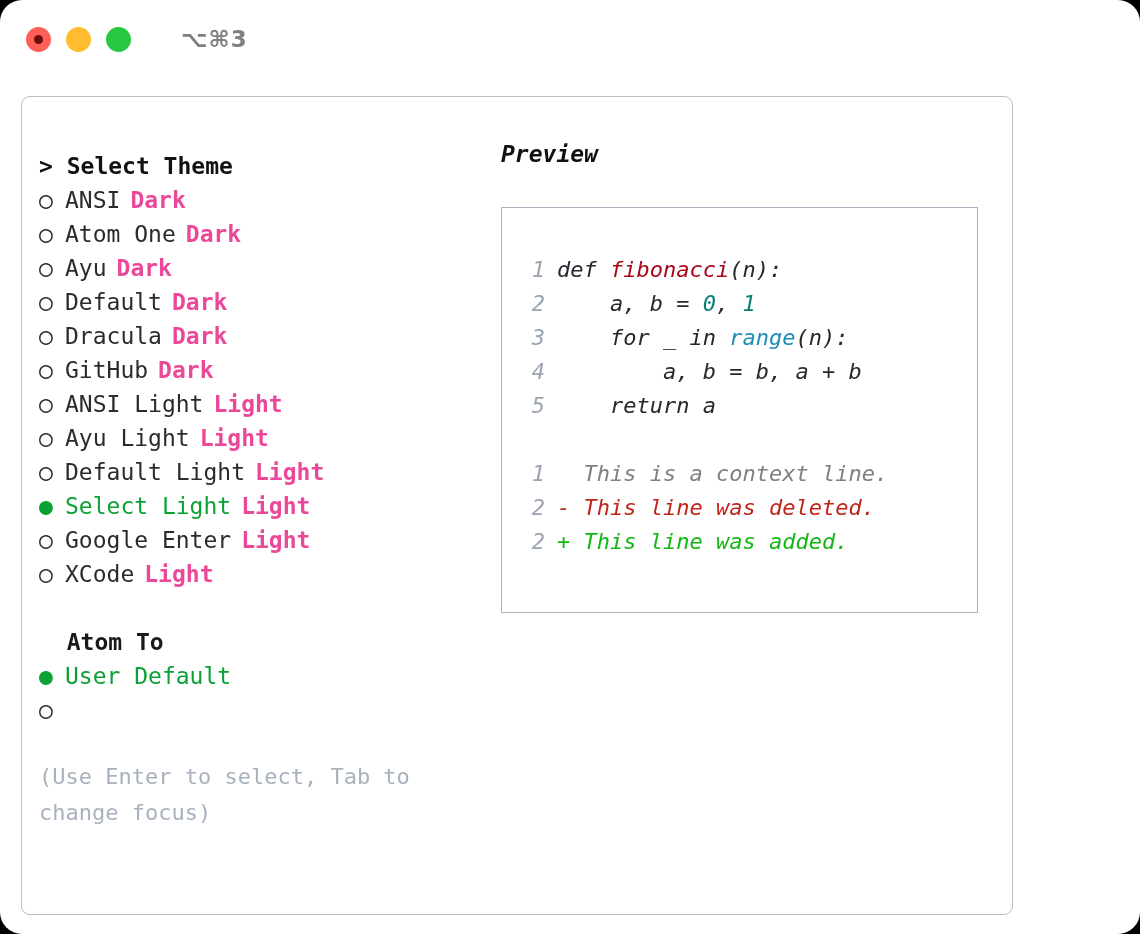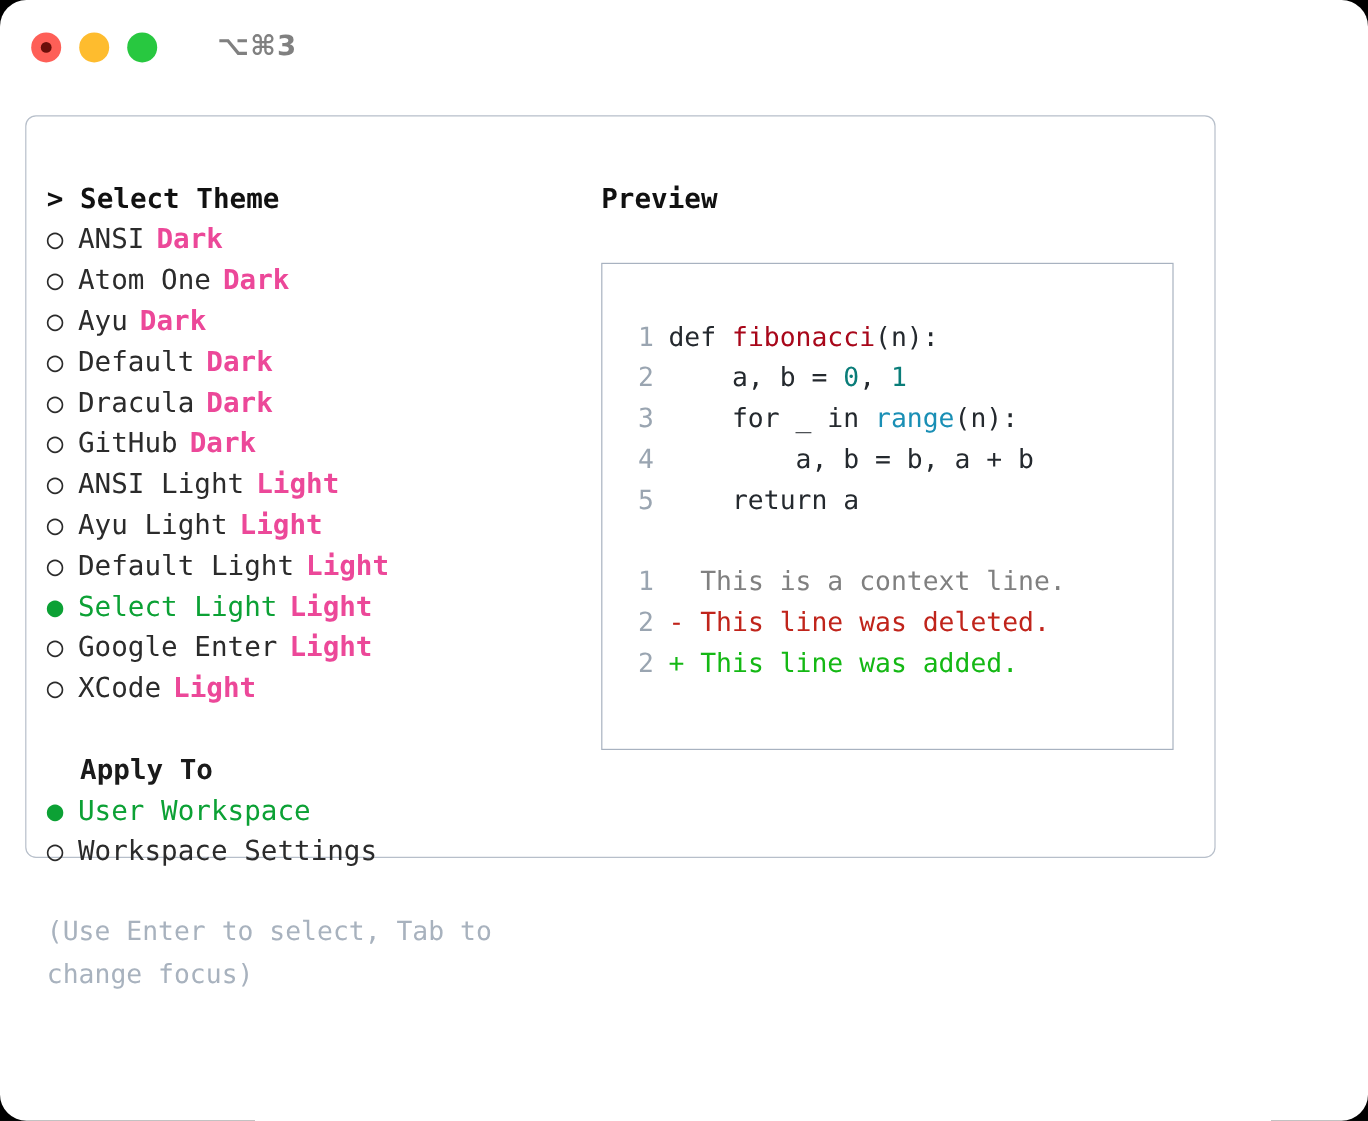--- a/index.html
+++ b/index.html
@@ -67,21 +67,21 @@
     letter-spacing: 1px;
     font-family: "DejaVu Sans", "Liberation Sans", sans-serif;
   }
 
   
   #panel {
     position: absolute;
     left: 21px;
     top: 96px;
     width: 992px;
-    height: 619px;
+    height: 819px;
     border: 1.5px solid #b7bfca;
     border-radius: 9px;
     box-sizing: border-box;
     background: #ffffff;
   }
 
   
   #left-col {
     position: absolute;
     left: 17px;
@@ -137,22 +137,23 @@
     font-size: 22px;
     line-height: 36px;
     color: #a8b2be;
     white-space: pre-wrap;
   }
 
   
   #right-col {
     position: absolute;
     left: 479px;
-    top: 52px;
+    top: 40px;
     width: 495px;
+    font-style: italic;
   }
   #preview-title {
     font-size: 23px;
     font-weight: bold;
     color: #111111;
     line-height: 34px;
   }
   #preview-box {
     margin-top: 36px;
     width: 477px;
@@ -221,25 +222,25 @@
           <div class="opt-row"><span class="bullet off">○</span><span class="opt-label">ANSI Light</span><span class="opt-suffix">Light</span></div>
           <div class="opt-row"><span class="bullet off">○</span><span class="opt-label">Ayu Light</span><span class="opt-suffix">Light</span></div>
           <div class="opt-row"><span class="bullet off">○</span><span class="opt-label">Default Light</span><span class="opt-suffix">Light</span></div>
           <div class="opt-row"><span class="bullet on">●</span><span class="opt-label sel">Select Light</span><span class="opt-suffix">Light</span></div>
           <div class="opt-row"><span class="bullet off">○</span><span class="opt-label">Google Enter</span><span class="opt-suffix">Light</span></div>
           <div class="opt-row"><span class="bullet off">○</span><span class="opt-label">XCode</span><span class="opt-suffix">Light</span></div>
         </div>
 
       <div class="spacer-row"></div>
 
-      <div class="list-header plain">  Apply To</div>
+      <div class="list-header plain">  Atom To</div>
 
       <div id="apply-items">
-          <div class="opt-row"><span class="bullet on">●</span><span class="opt-label sel">User Workspace</span></div>
-          <div class="opt-row"><span class="bullet off">○</span><span class="opt-label">Workspace Settings</span></div>
+          <div class="opt-row"><span class="bullet on">●</span><span class="opt-label sel">User Default</span></div>
+          <div class="opt-row"><span class="bullet off">○</span></div>
         </div>
     </div>
 
     <div id="hint">(Use Enter to select, Tab to change focus)</div>
 
     <div id="right-col">
       <div id="preview-title">Preview</div>
       <div id="preview-box">
         <div id="code"><div class="code-line"><span class="ln">1</span><span class="tok-kw">def </span><span class="tok-fn">fibonacci</span><span class="tok-plain">(n):</span></div><div class="code-line"><span class="ln">2</span><span class="tok-plain">    a, b = </span><span class="tok-num">0</span><span class="tok-plain">, </span><span class="tok-num">1</span></div><div class="code-line"><span class="ln">3</span><span class="tok-plain">    for _ in </span><span class="tok-call">range</span><span class="tok-plain">(n):</span></div><div class="code-line"><span class="ln">4</span><span class="tok-plain">        a, b = b, a + b</span></div><div class="code-line"><span class="ln">5</span><span class="tok-plain">    return a</span></div><div class="blank-line"></div><div class="code-line"><span class="ln">1</span><span class="tok-ctx">  </span><span class="tok-ctx">This is a context line.</span></div><div class="code-line"><span class="ln">2</span><span class="tok-del">- </span><span class="tok-del">This line was deleted.</span></div><div class="code-line"><span class="ln">2</span><span class="tok-add">+ </span><span class="tok-add">This line was added.</span></div></div>
       </div>

